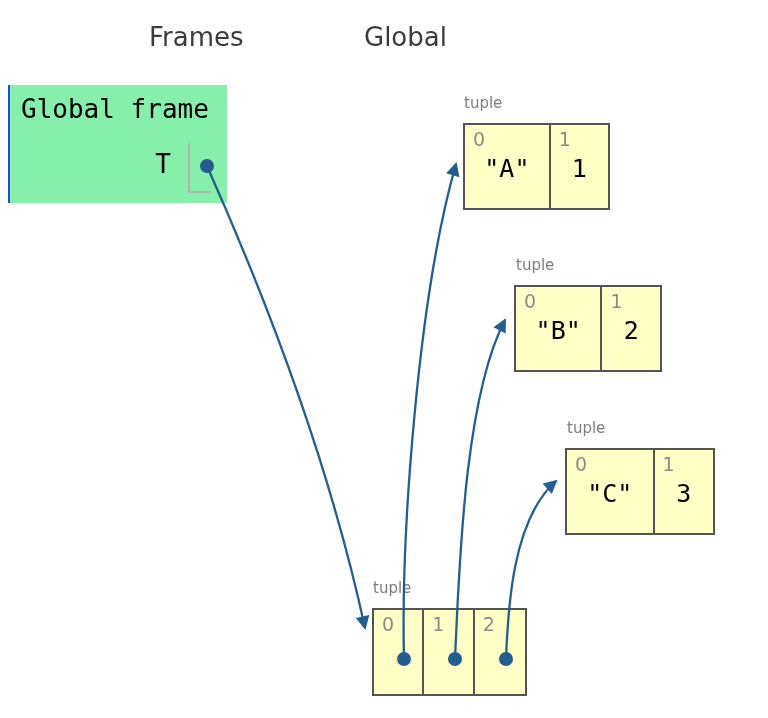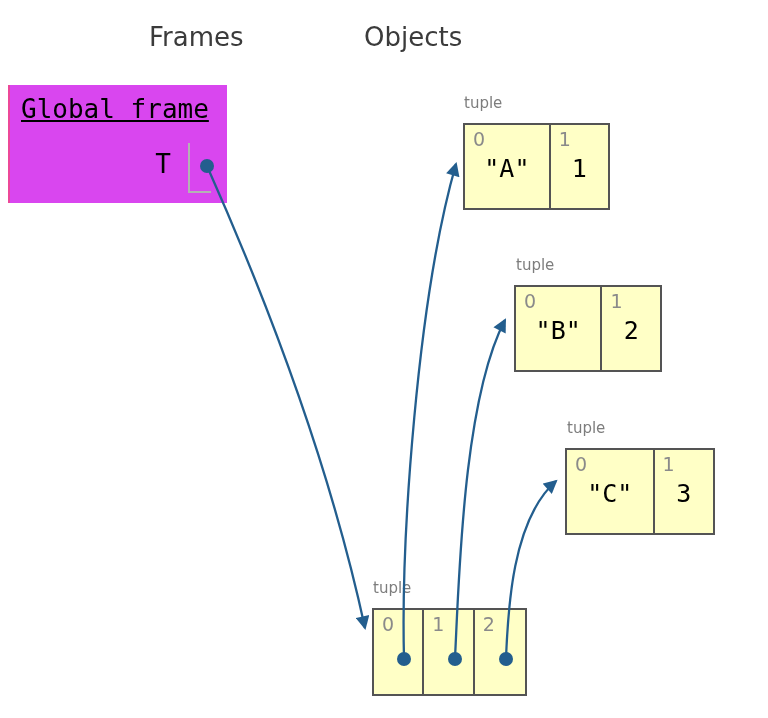--- a/index.html
+++ b/index.html
@@ -5,21 +5,21 @@
   html,body{margin:0;padding:0;background:#ffffff;}
   body{font-family:"DejaVu Sans",sans-serif;}
   #stage{position:relative;width:768px;height:718px;background:#ffffff;overflow:hidden;}
 
   .heading{position:absolute;top:24px;font-size:26px;color:#3b3b3b;line-height:1;}
   #heading-frames{left:129px;margin-left:20px;}
   #heading-objects{left:364px;}
 
   
   #global-frame{position:absolute;left:8px;top:85px;width:219px;height:118px;
-    background:#d946ef;border-left:2px solid #ec4899;box-sizing:border-box;text-decoration:underline;}
+    background:#86efac;border-left:2px solid #1d4ed8;box-sizing:border-box;}
   #global-frame .frame-title{margin:11px 0 0 11px;font-family:"DejaVu Sans Mono",monospace;
     font-size:26px;color:#000;line-height:1;white-space:nowrap;}
   #global-frame .var-name{position:absolute;left:138px;top:66px;width:30px;text-align:center;
     font-family:"DejaVu Sans Mono",monospace;font-size:26px;color:#000;line-height:1;}
 
   
   .tuple{position:absolute;}
   .tuple-label{position:absolute;font-size:15px;color:#7d7d7d;line-height:1;}
   .tuple-box{position:absolute;display:flex;background:#ffffc6;border:2px solid #545454;box-sizing:border-box;}
   .cell{position:relative;box-sizing:border-box;}
@@ -41,21 +41,21 @@
 
   
   #overlay{position:absolute;left:0;top:0;width:768px;height:718px;pointer-events:none;z-index:5;}
 </style>
 </head>
 <body>
 
 <div id="stage">
 
   <div class="heading" id="heading-frames">Frames</div>
-  <div class="heading" id="heading-objects">Objects</div>
+  <div class="heading" id="heading-objects">Global</div>
 
   <div id="global-frame">
     <div class="frame-title">Global frame</div>
     <div class="var-name">T</div>
   </div>
 
   <div class="tuple" id="t0">
     <div class="tuple-label">tuple</div>
     <div class="tuple-box">
       <div class="cell sep w60">

